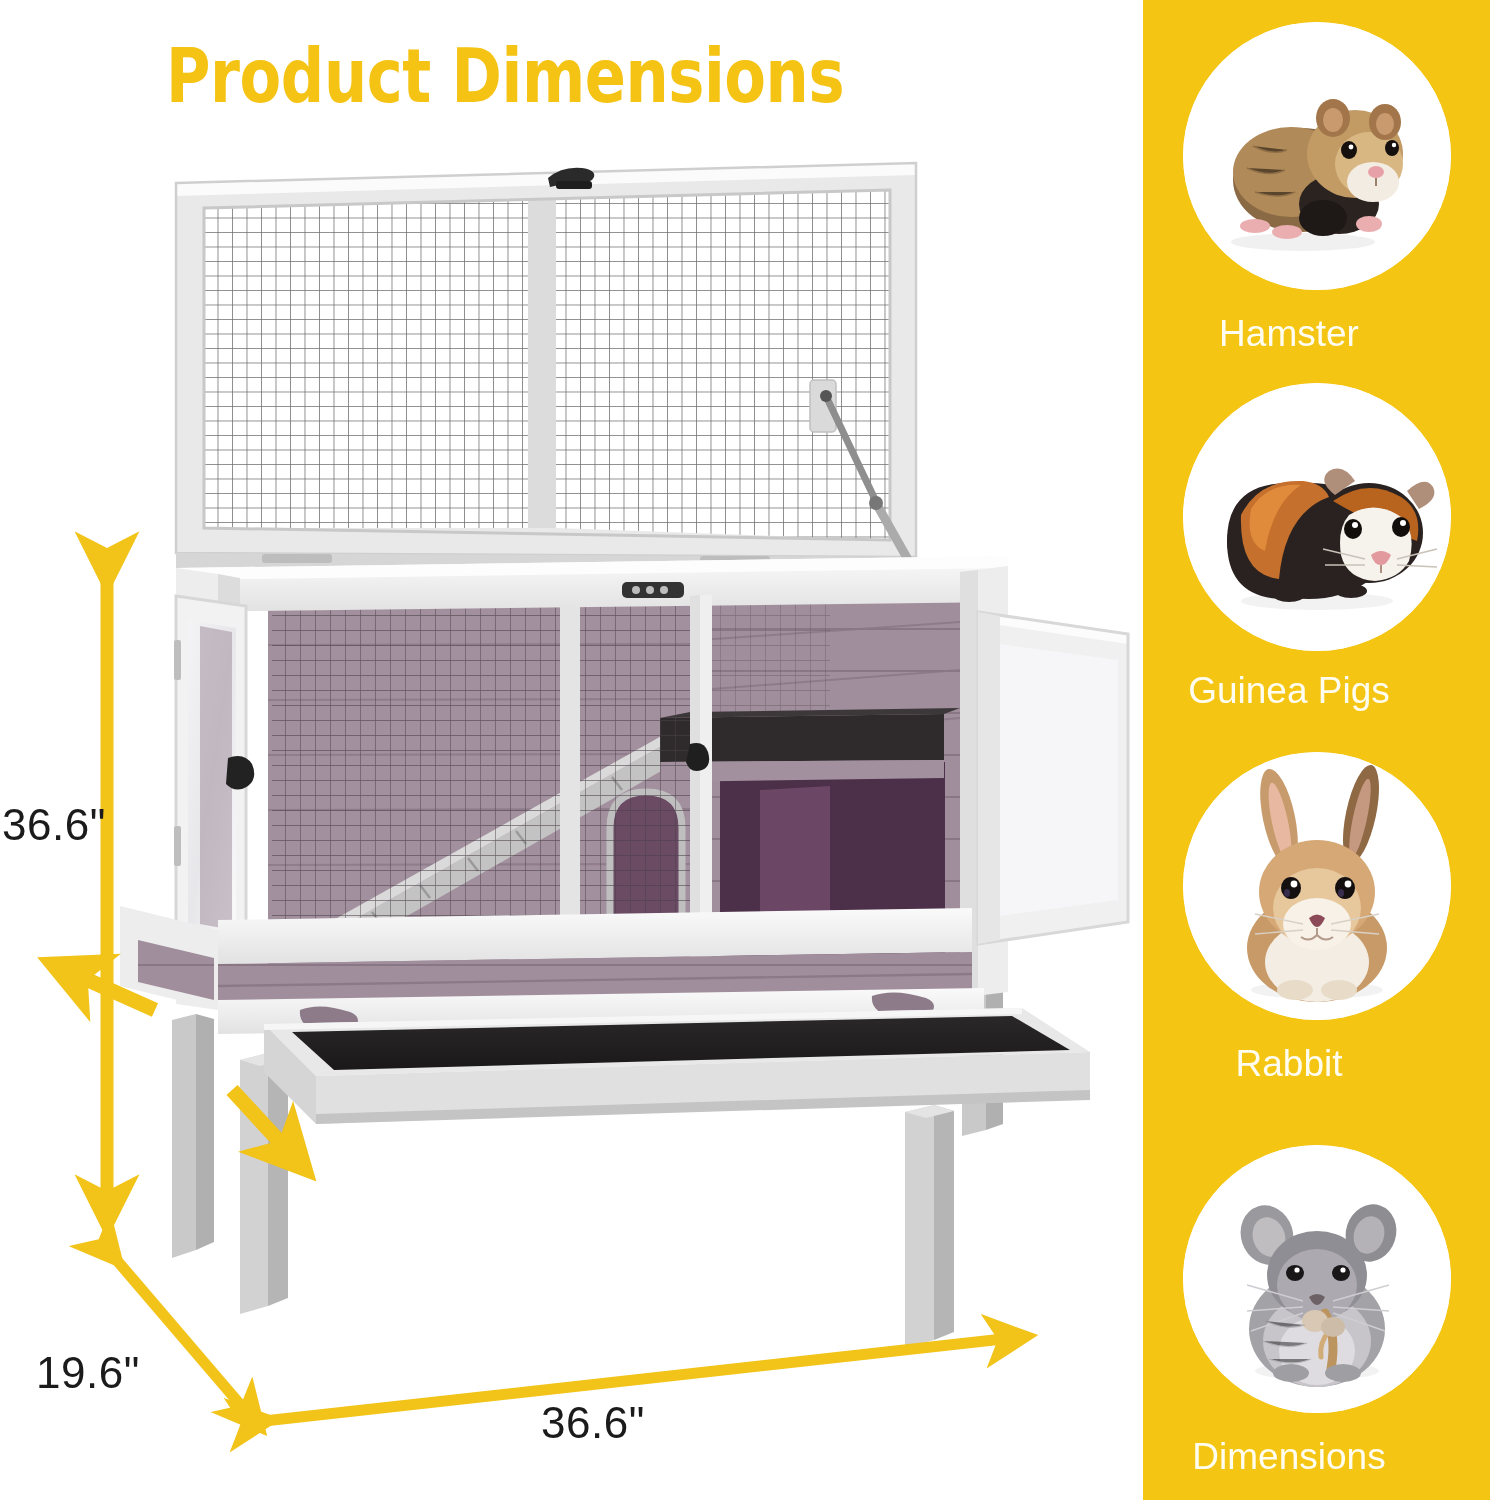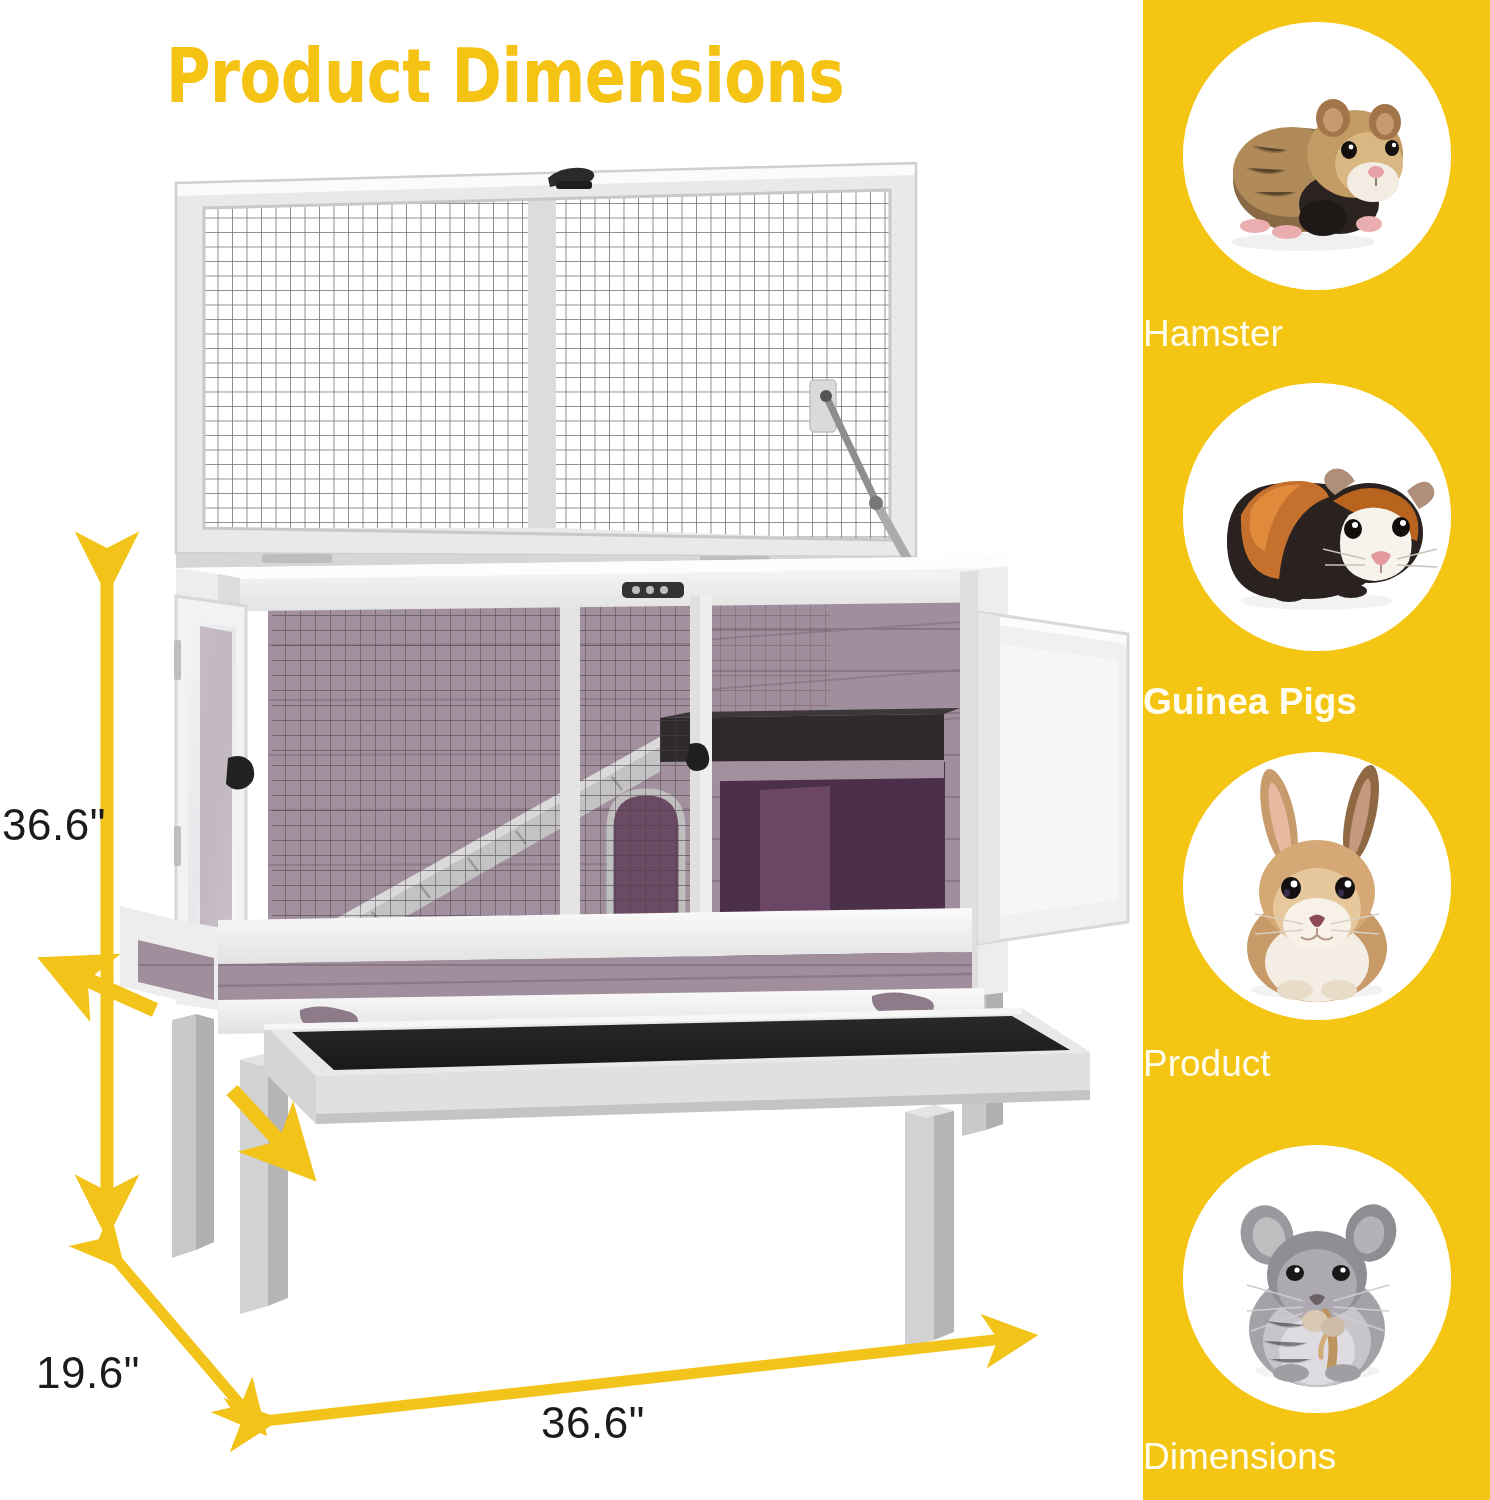--- a/index.html
+++ b/index.html
@@ -38,20 +38,21 @@
     position: absolute;
     left: 50%;
     transform: translateX(-50%);
     border-radius: 50%;
     background: #ffffff;
     overflow: hidden;
   }
   .pet-label {
     position: absolute;
     left: 0; width: 292px;
+    text-align: center;
     color: #FFFDF0;
     font-size: 37px;
     font-family: "Liberation Sans", sans-serif;
     white-space: nowrap;
   }
 
   
   .dim-text {
     position: absolute;
     color: #1b1b1b;
@@ -386,21 +387,21 @@
             <path d="M182 176 L140 166"></path>
               <path d="M182 182 L142 182"></path>
             <path d="M214 176 L254 166"></path>
               <path d="M214 182 L254 184"></path>
           </g>
 
           <ellipse cx="106" cy="212" rx="16" ry="7" fill="#2A2220"></ellipse>
           <ellipse cx="168" cy="208" rx="16" ry="7" fill="#2A2220"></ellipse>
         </svg>
       </div>
-      <div class="pet-label" style="top:298px;font-weight:bold;">Guinea Pigs</div>
+      <div class="pet-label" style="top:287px;">Guinea Pigs</div>
     </div>
 
     <div class="petcard" style="top:752px;">
       <div class="pet-circle" style="top:0; width:268px; height:268px;">
         <svg viewBox="0 0 268 268" width="268" height="268">
           <circle cx="134" cy="134" r="134" fill="#fff"></circle>
           <ellipse cx="134" cy="238" rx="66" ry="9" fill="#ececec" opacity="0.7"></ellipse>
 
           <ellipse cx="96" cy="66" rx="16" ry="50" transform="rotate(-12 96 66)" fill="#C79B6C"></ellipse>
           <ellipse cx="97" cy="70" rx="8" ry="40" transform="rotate(-12 97 70)" fill="#E8B9A0"></ellipse>
@@ -431,21 +432,21 @@
             <path d="M120 172 L72 162"></path>
               <path d="M120 178 L72 182"></path>
             <path d="M148 172 L196 162"></path>
               <path d="M148 178 L196 182"></path>
           </g>
 
           <ellipse cx="112" cy="238" rx="18" ry="10" fill="#E8DCC9"></ellipse>
           <ellipse cx="156" cy="238" rx="18" ry="10" fill="#E8DCC9"></ellipse>
         </svg>
       </div>
-      <div class="pet-label" style="top:291px;">Product</div>
+      <div class="pet-label" style="top:291px;">Rabbit</div>
     </div>
 
     <div class="petcard" style="top:1145px;">
       <div class="pet-circle" style="top:0; width:268px; height:268px;">
         <svg viewBox="0 0 268 268" width="268" height="268">
           <circle cx="134" cy="134" r="134" fill="#fff"></circle>
           <ellipse cx="134" cy="226" rx="62" ry="9" fill="#ededed" opacity="0.7"></ellipse>
 
           <ellipse cx="84" cy="90" rx="26" ry="30" transform="rotate(-18 84 90)" fill="#9A9A9E"></ellipse>
           <ellipse cx="86" cy="92" rx="16" ry="20" transform="rotate(-18 86 92)" fill="#BFBDC0"></ellipse>

